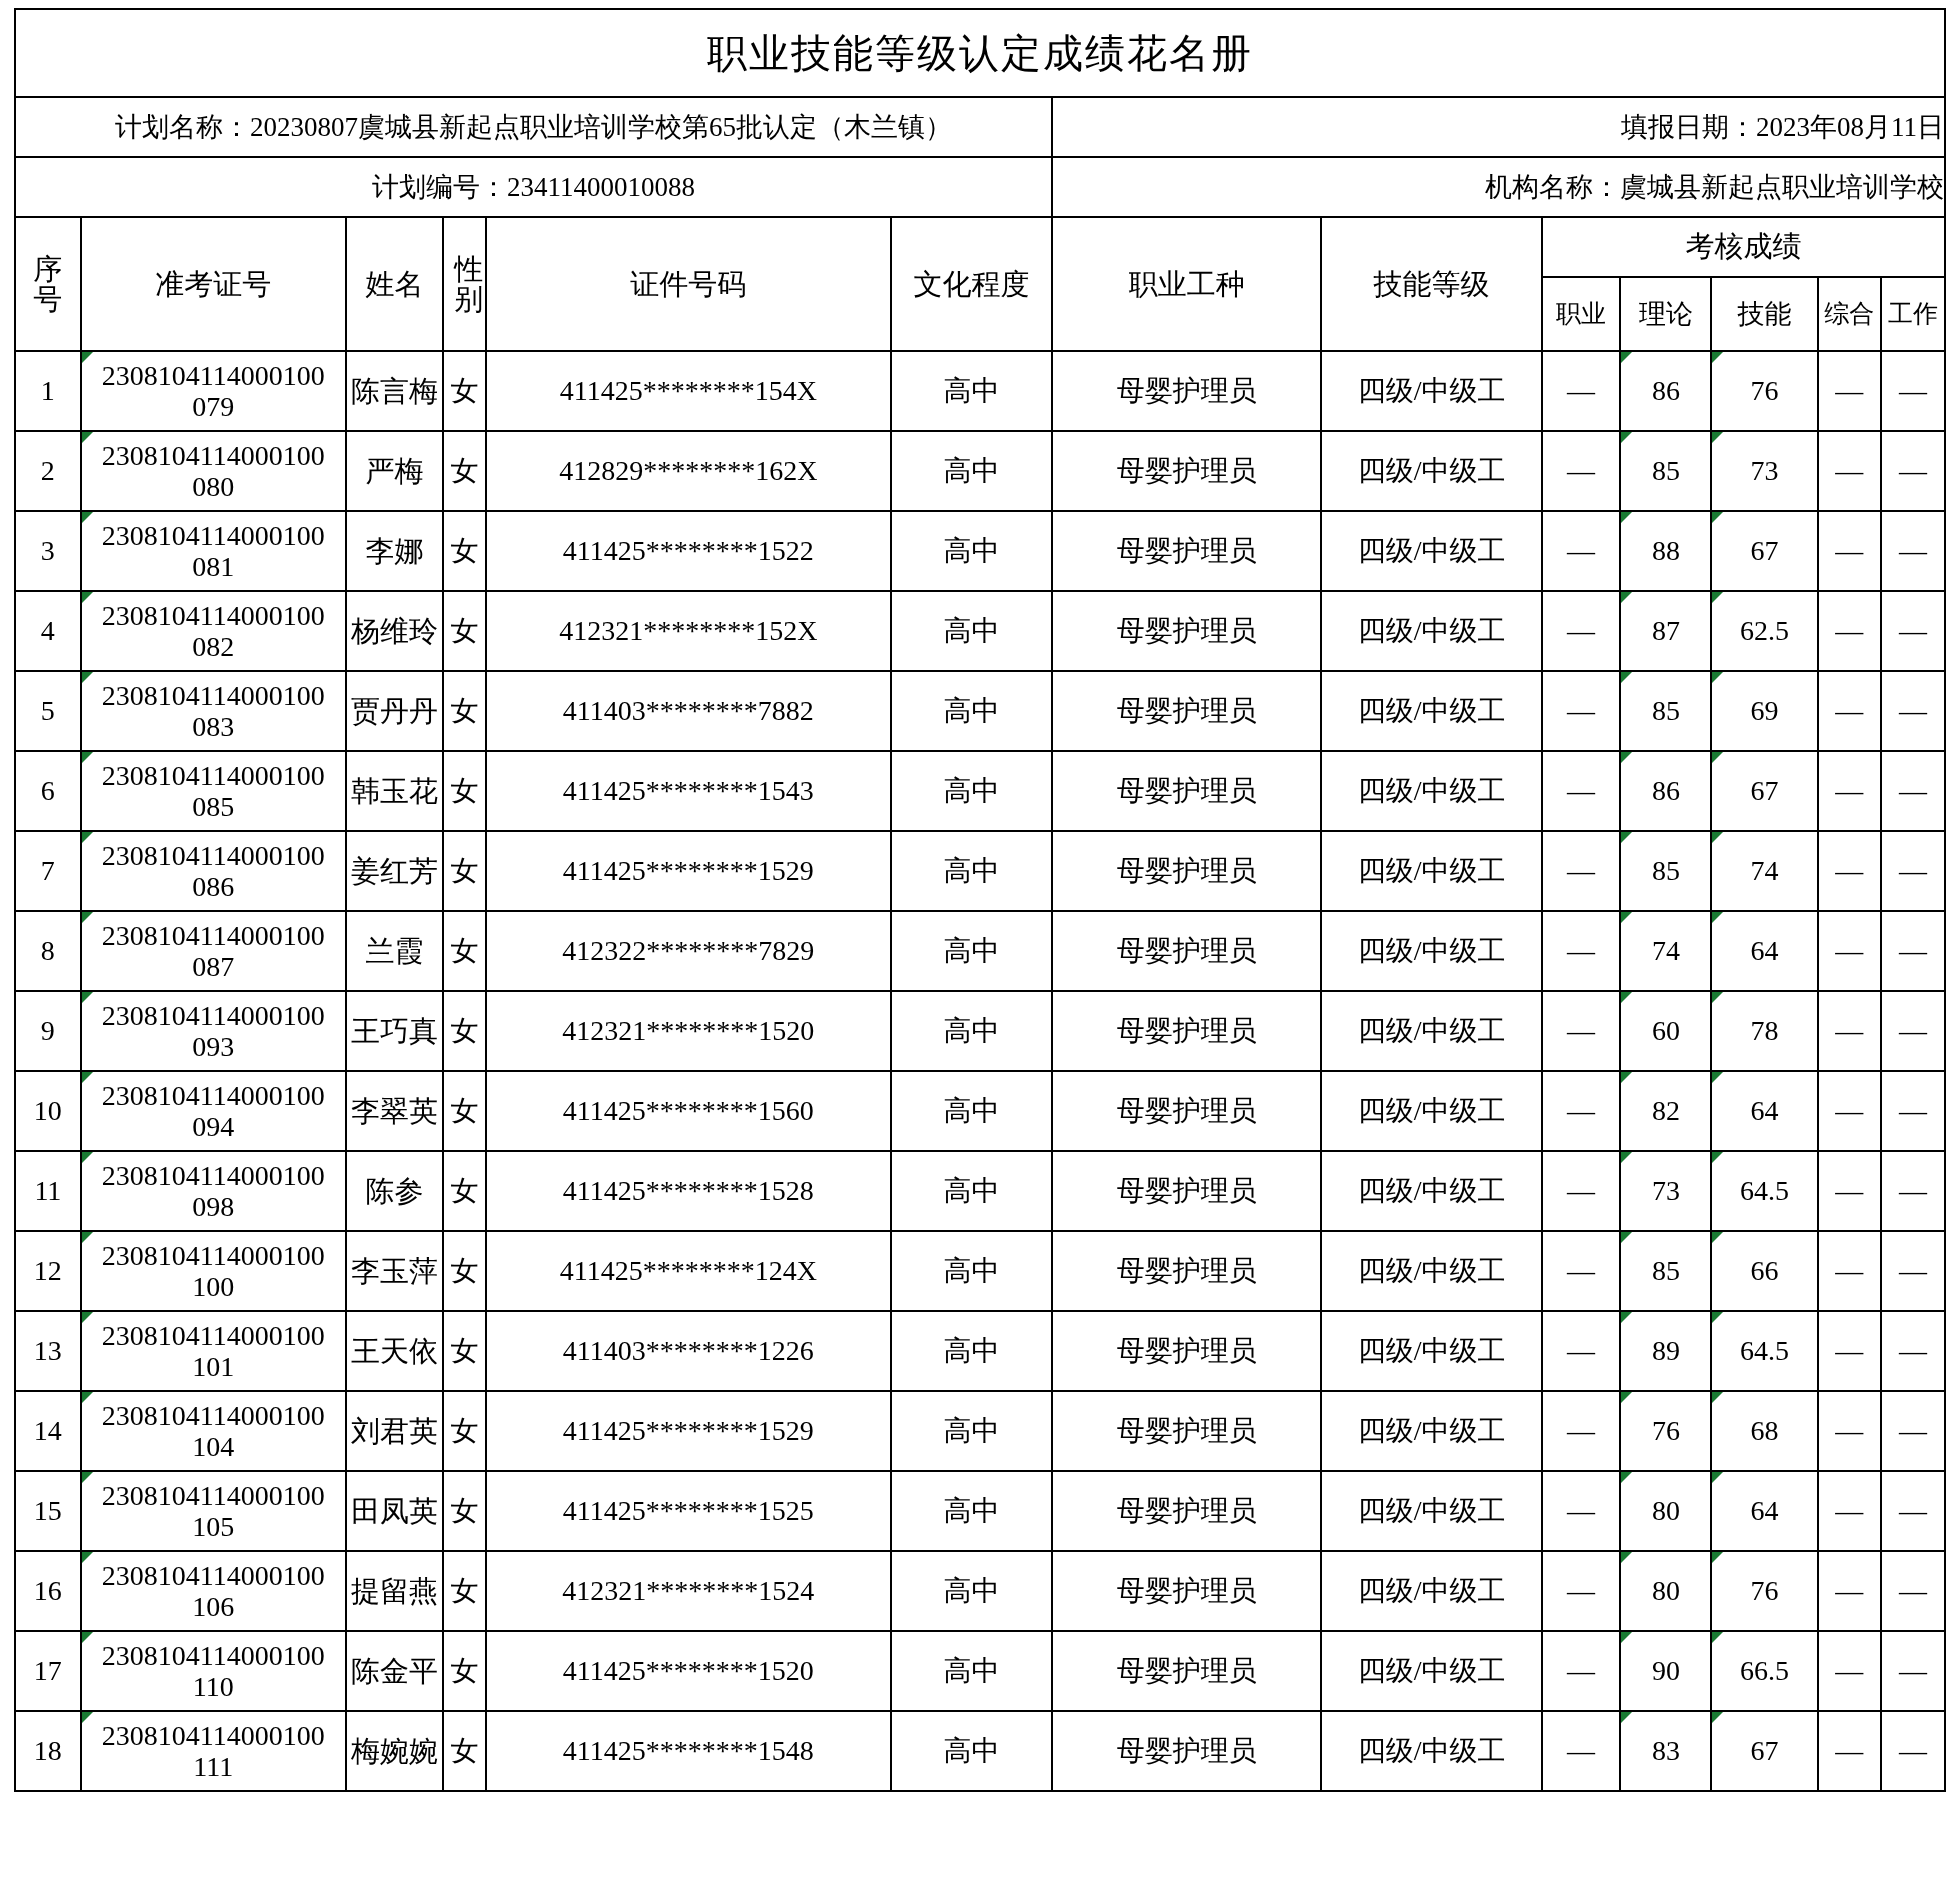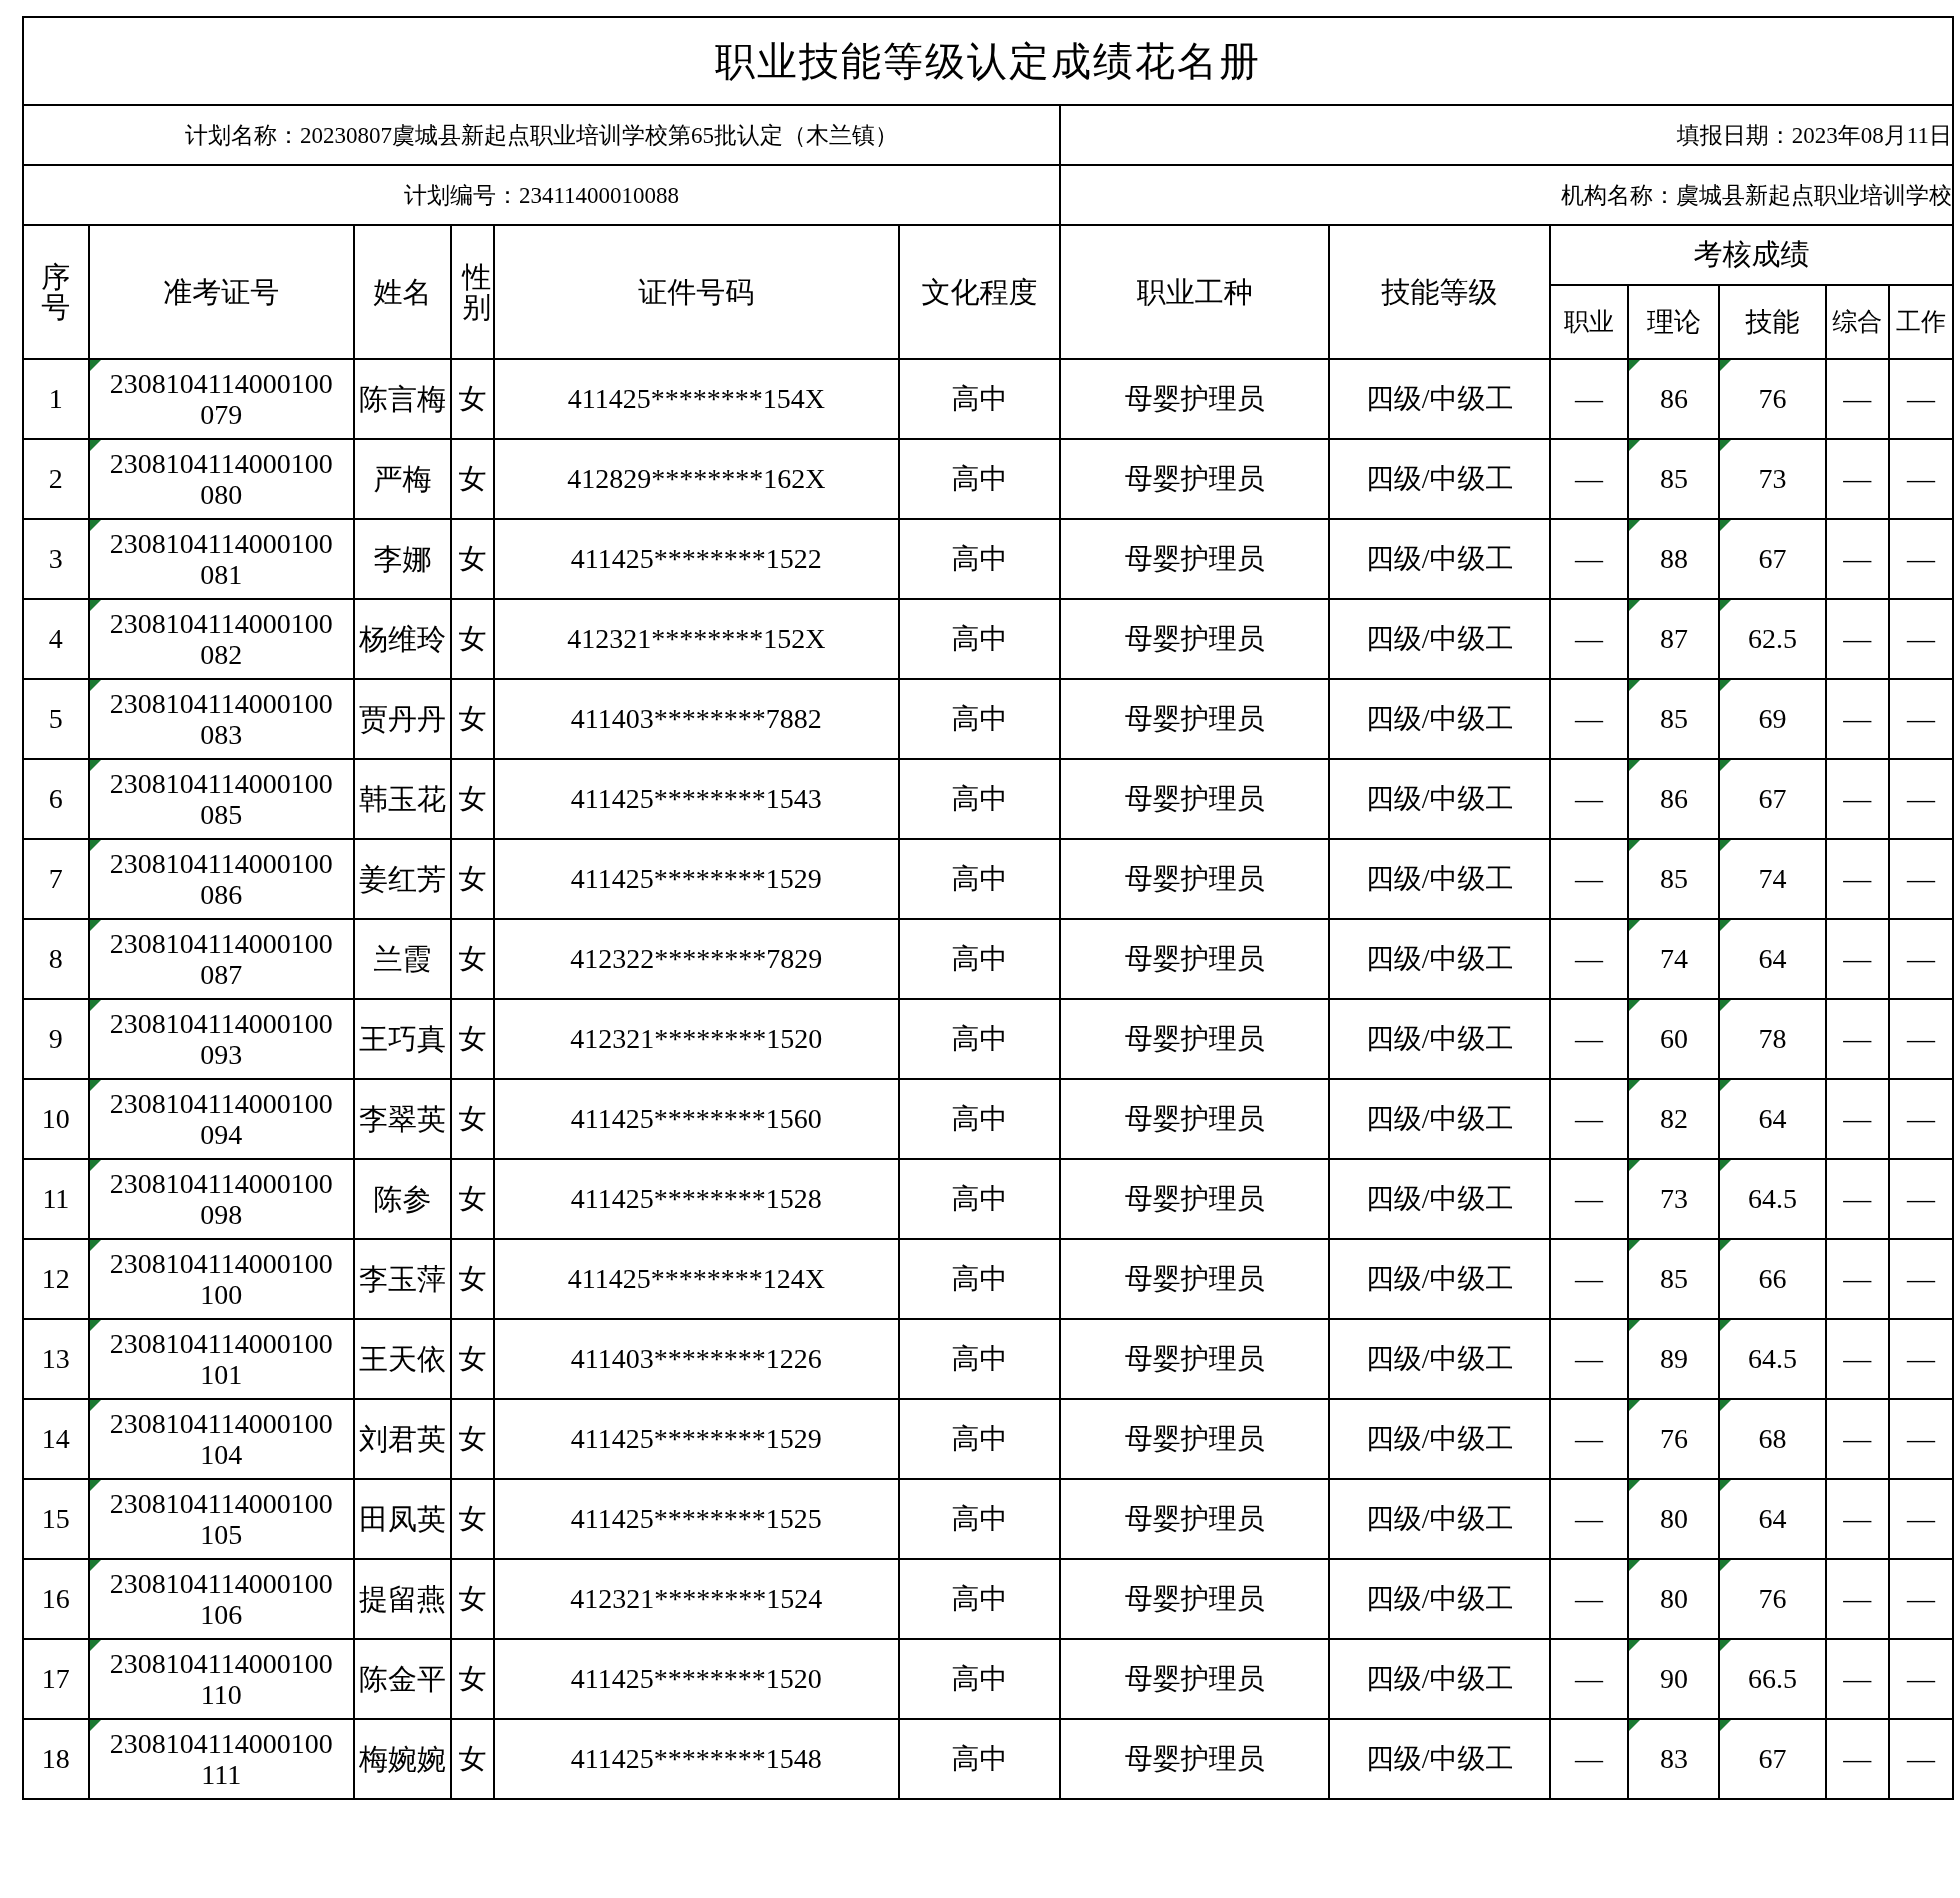--- a/index.html
+++ b/index.html
@@ -15,21 +15,21 @@
   }
   .page {
     width: 1960px;
     box-sizing: border-box;
     padding: 8px 14px 10px 14px;
   }
   table.sheet {
     border-collapse: collapse;
     table-layout: fixed;
     width: 1932px;
-    margin: 8px;
+    margin: 0;
   }
   table.sheet td, table.sheet th {
     border: 2px solid #000000;
     padding: 0;
     font-weight: normal;
     vertical-align: middle;
     position: relative;
     background: #ffffff;
   }
   
@@ -40,21 +40,21 @@
     font-weight: bold;
     letter-spacing: 2px;
     border-left: 2px solid #000;
     border-right: 2px solid #000;
     border-top: 2px solid #000;
     border-bottom: 2px solid #000;
   }
   
   .meta-cell {
     height: 58px;
-    font-size: 23px;
+    font-size: 27px;
     white-space: nowrap;
     overflow: hidden;
   }
   .meta-left   { text-align: center; padding: 0 10px; }
   .meta-right  { text-align: right;  padding: 0 14px; }
   .meta-center { text-align: center; padding: 0 10px; }
 
   
   .colhead {
     text-align: center;

